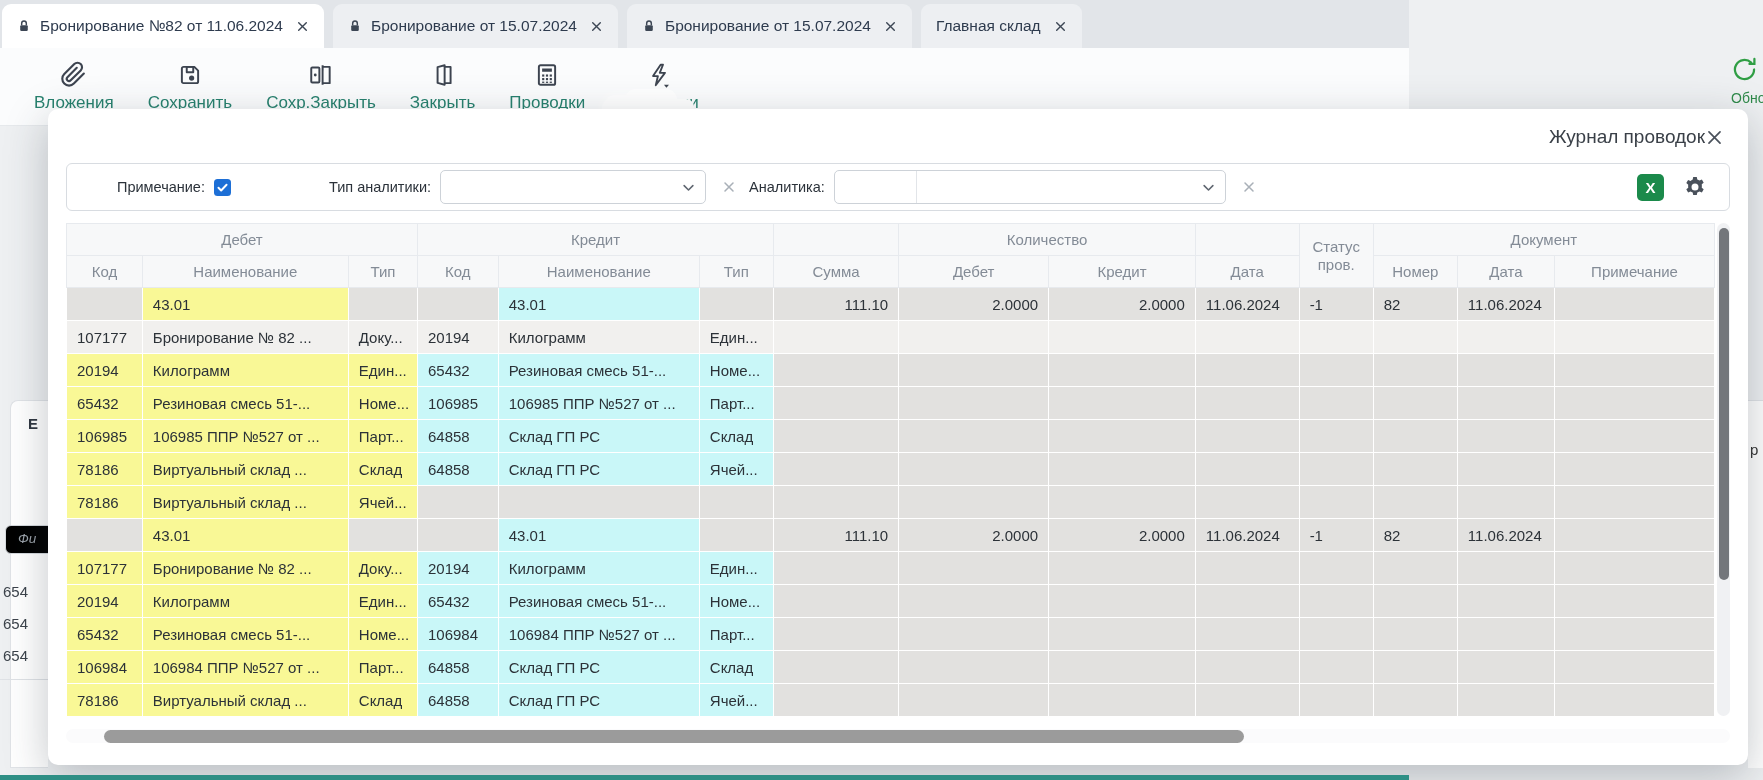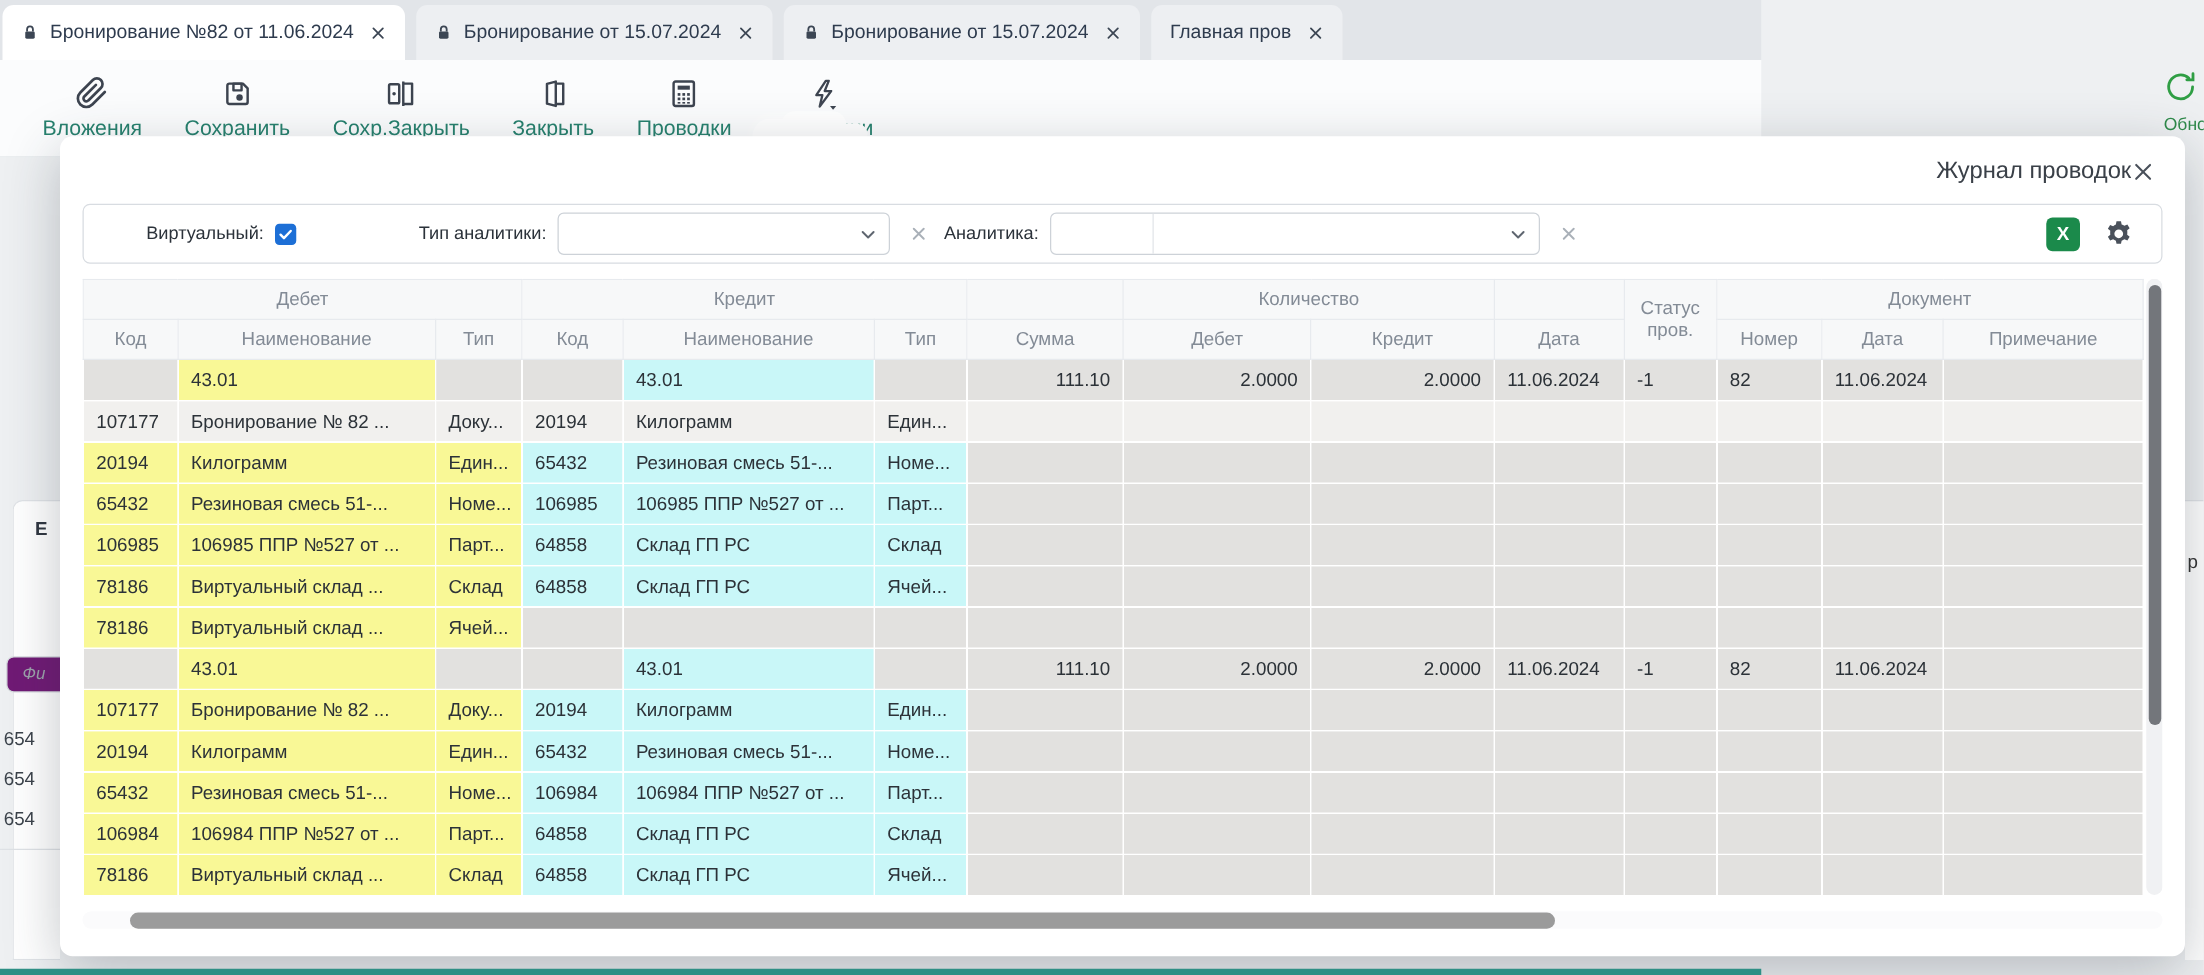--- a/index.html
+++ b/index.html
@@ -18,21 +18,21 @@
   .toolbar-items{display:flex;align-items:center;height:100%}
   .tb-item{display:flex;flex-direction:column;align-items:center;gap:5px;margin-left:34px;cursor:pointer;min-width:64px}
   .tb-item .ic{height:27px;display:flex;align-items:flex-end}
   .tb-item .lbl{font-size:17px;color:#27816e;white-space:nowrap}
   .toolbar-refresh{position:absolute;left:1731px;top:8px;width:220px;display:flex;flex-direction:column;align-items:flex-start;gap:3px;cursor:pointer}
   .toolbar-refresh .lbl{font-size:14px;color:#2f8a4a;white-space:nowrap}
 
   
   .bg-left-panel{position:absolute;left:10px;top:400px;width:38px;height:368px;background:#fff;border:1px solid #e0e3e7;border-right:none;border-radius:8px 0 0 0}
   .bg-left-head{position:absolute;left:17px;top:14px;font-weight:bold;font-size:15px;color:#2f3640}
-  .bg-filter{position:absolute;left:-6px;top:124px;width:50px;height:29px;border:1px solid #d5d9dd;border-radius:6px;background:#701a75;font-style:italic;color:#9ca3ab;font-size:13.5px;padding:5px 0 0 12px;overflow:hidden}
+  .bg-filter{position:absolute;left:-6px;top:124px;width:50px;height:29px;border:1px solid #d5d9dd;border-radius:6px;background:#000000;font-style:italic;color:#9ca3ab;font-size:13.5px;padding:5px 0 0 12px;overflow:hidden}
   .bg-row{position:absolute;left:-8px;width:44px;font-size:15px;color:#3c434b;overflow:hidden;white-space:nowrap}
   .bg-divider{position:absolute;left:0;top:679px;width:48px;height:1px;background:#dfe2e6}
   .bg-right-panel{position:absolute;left:1748px;top:400px;width:15px;height:368px;background:#fff;border-top:1px solid #e0e3e7;overflow:hidden}
   .bg-right-panel span{position:absolute;left:2px;top:40px;font-size:15px;color:#333}
   .cloud{position:absolute;left:602px;top:95px;width:58px;height:28px;background:#fff;border-radius:16px;box-shadow:20px -9px 0 -3px #fff,40px -2px 0 -6px #fff,0 0 16px rgba(255,255,255,.95)}
   .bottom-bar{position:absolute;left:0;bottom:0;width:100%;height:5px;background:#2e8f85}
 
   
   .modal{position:absolute;left:48px;top:109px;width:1700px;height:656px;background:#fff;border-radius:10px;box-shadow:0 12px 44px rgba(40,50,60,.28)}
   .modal-head{display:flex;justify-content:flex-end;align-items:center;padding:17px 24px 13px 24px}
@@ -111,21 +111,21 @@
           </svg>
         </span>
         <span class="tab-label">Бронирование от 15.07.2024</span>
         <span class="tab-close">
           <svg width="13" height="13" viewBox="0 0 24 24" fill="none" stroke="#3c4654" stroke-width="2.6" stroke-linecap="round">
             <path d="M5 5l14 14M19 5L5 19"></path>
           </svg>
         </span>
       </div>
       <div class="tab">
-        <span class="tab-label">Главная пров</span>
+        <span class="tab-label">Главная склад</span>
         <span class="tab-close">
           <svg width="13" height="13" viewBox="0 0 24 24" fill="none" stroke="#3c4654" stroke-width="2.6" stroke-linecap="round">
             <path d="M5 5l14 14M19 5L5 19"></path>
           </svg>
         </span>
       </div>
     </div>
 
   <div class="toolbar">
     <div class="toolbar-items" id="toolbarItems">
@@ -227,21 +227,21 @@
     <div class="modal-head">
       <div class="modal-title">Журнал проводок</div>
       <div class="modal-close">
         <svg width="19" height="19" viewBox="0 0 24 24" fill="none" stroke="#4a515b" stroke-width="2.1" stroke-linecap="round">
             <path d="M5 5l14 14M19 5L5 19"></path>
           </svg>
       </div>
     </div>
 
     <div class="filterbar">
-      <span class="f-label">Виртуальный:</span>
+      <span class="f-label">Примечание:</span>
       <span class="checkbox">
         <svg width="13" height="13" viewBox="0 0 24 24" fill="none" stroke="#fff" stroke-width="3.6" stroke-linecap="round" stroke-linejoin="round">
             <path d="M4.5 12.5l5 5L19.5 7"></path>
           </svg>
       </span>
       <span class="f-label" style="margin-left:98px">Тип аналитики:</span>
       <span class="select sel-type">
         <span></span>
         <span class="sel-chevron">
           <svg width="15" height="15" viewBox="0 0 24 24" fill="none" stroke="#5f6670" stroke-width="2.5" stroke-linecap="round" stroke-linejoin="round">

